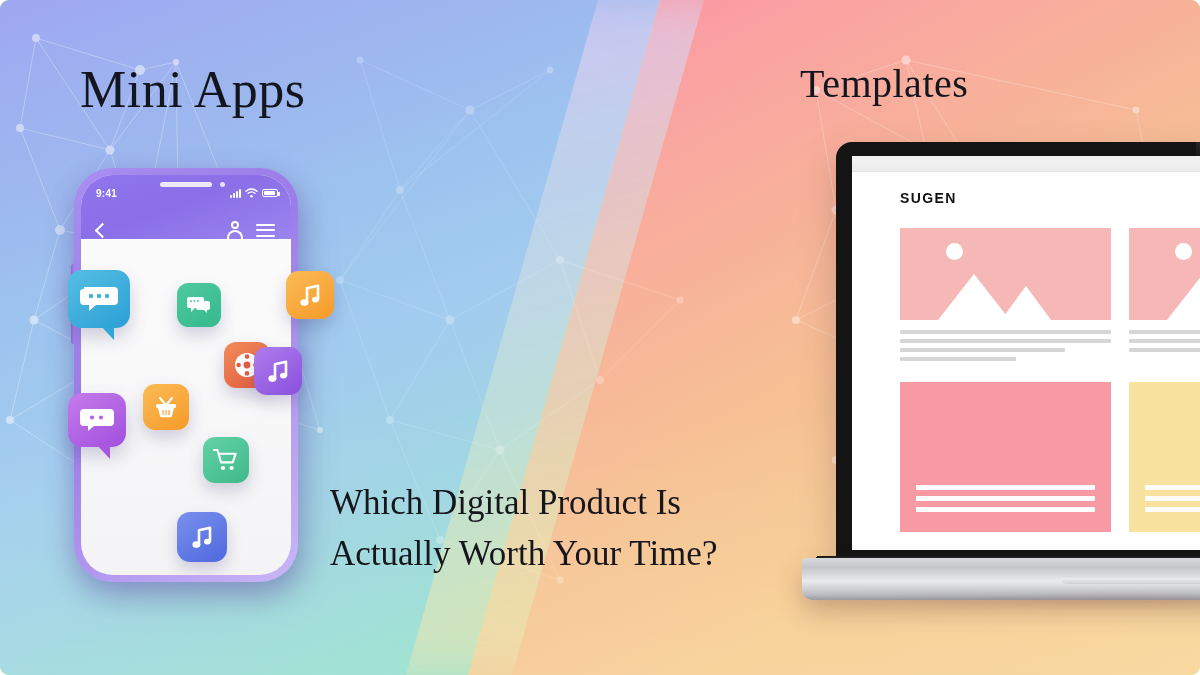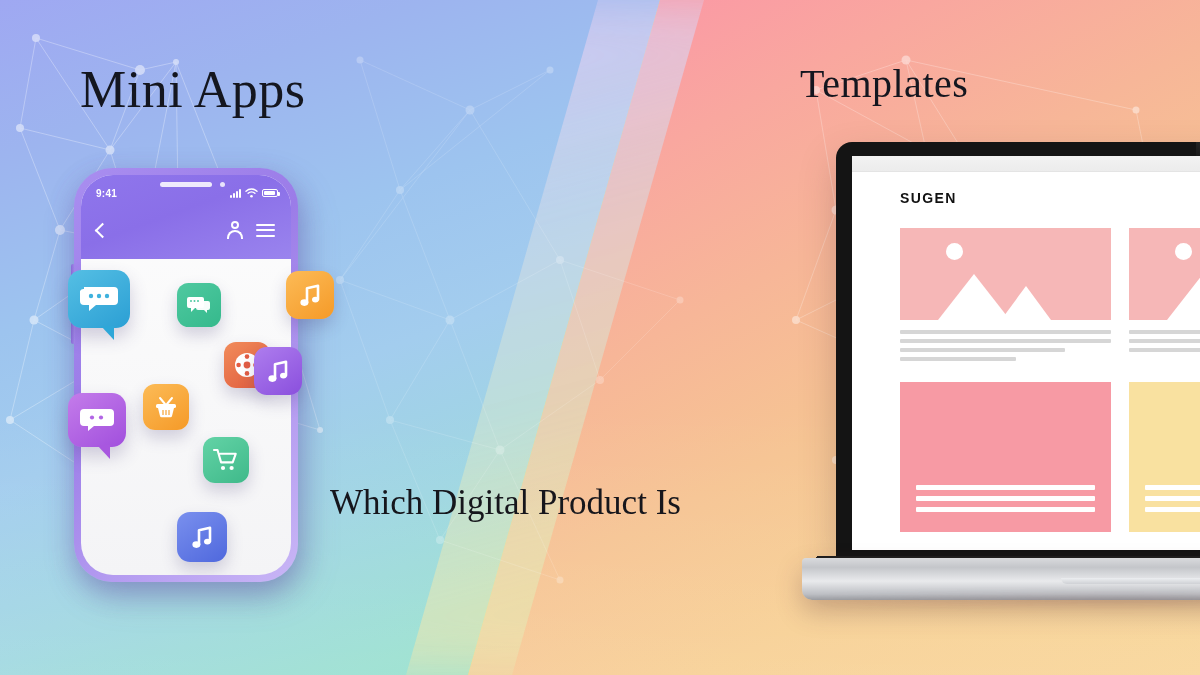--- a/index.html
+++ b/index.html
@@ -10,20 +10,21 @@
     overflow: hidden;
     font-family: "Liberation Serif", "DejaVu Serif", serif;
   }
 
   #stage {
     position: relative;
     width: 1200px;
     height: 675px;
     overflow: hidden;
     background: #bef264;
+    border-radius: 9px;
   }
 
   
   .bg-half {
     position: absolute;
     inset: 0;
   }
   
   .bg-left {
     background:
@@ -142,21 +143,21 @@
 
   #phone-screen {
     position: relative;
     width: 100%; height: 100%;
     border-radius: 32px;
     overflow: hidden;
     background: linear-gradient(180deg,#fdfdfd 0%,#f4f4f6 100%);
   }
   #phone-header {
     position: relative;
-    height: 84px;
+    height: 64px;
     background: linear-gradient(160deg,#8f76ec 0%,#8a6fe8 45%,#9a84ee 100%);
   }
   #phone-notch {
     position:absolute; left:50%; transform:translateX(-50%); top:7px;
     width: 52px; height: 5px; border-radius: 4px;
     background: rgba(255,255,255,.85);
   }
   #phone-notch-dot {
     position:absolute; left:calc(50% + 34px); top:7px;
     width:5px; height:5px; border-radius:50%;
@@ -392,20 +393,21 @@
         <circle cx="260" cy="560" r="3.5"></circle>
       <circle cx="380" cy="280" r="3.5"></circle>
     </g>
   </svg>
 
   <div class="title" id="title-left">Mini Apps</div>
   <div class="title" id="title-right">Templates</div>
 
   <div id="subtitle">
     <span class="line">Which Digital Product Is</span>
+    <span class="line">Actually Worth Your Time?</span>
   </div>
 
   <div id="phone-wrap">
     <div id="phone-shadow"></div>
 
     <div id="phone-frame">
       <div id="phone-btn-a"></div>
       <div id="phone-btn-b"></div>
 
       <div id="phone-screen">

